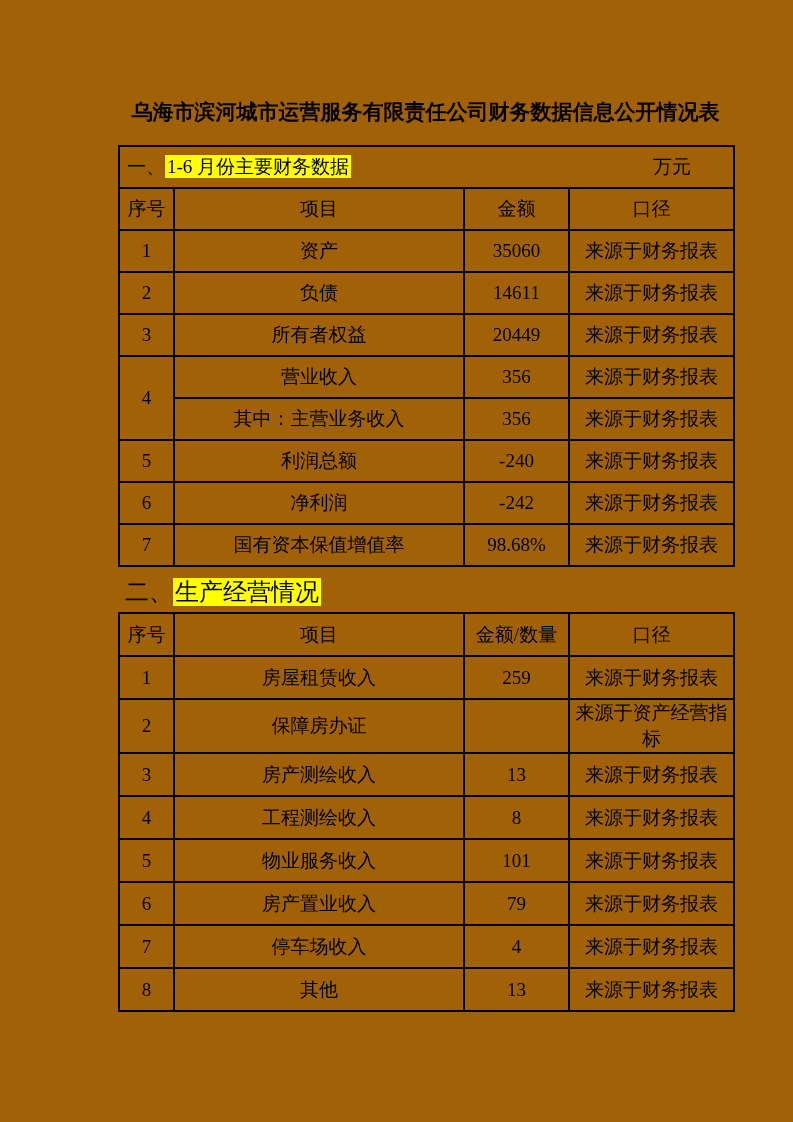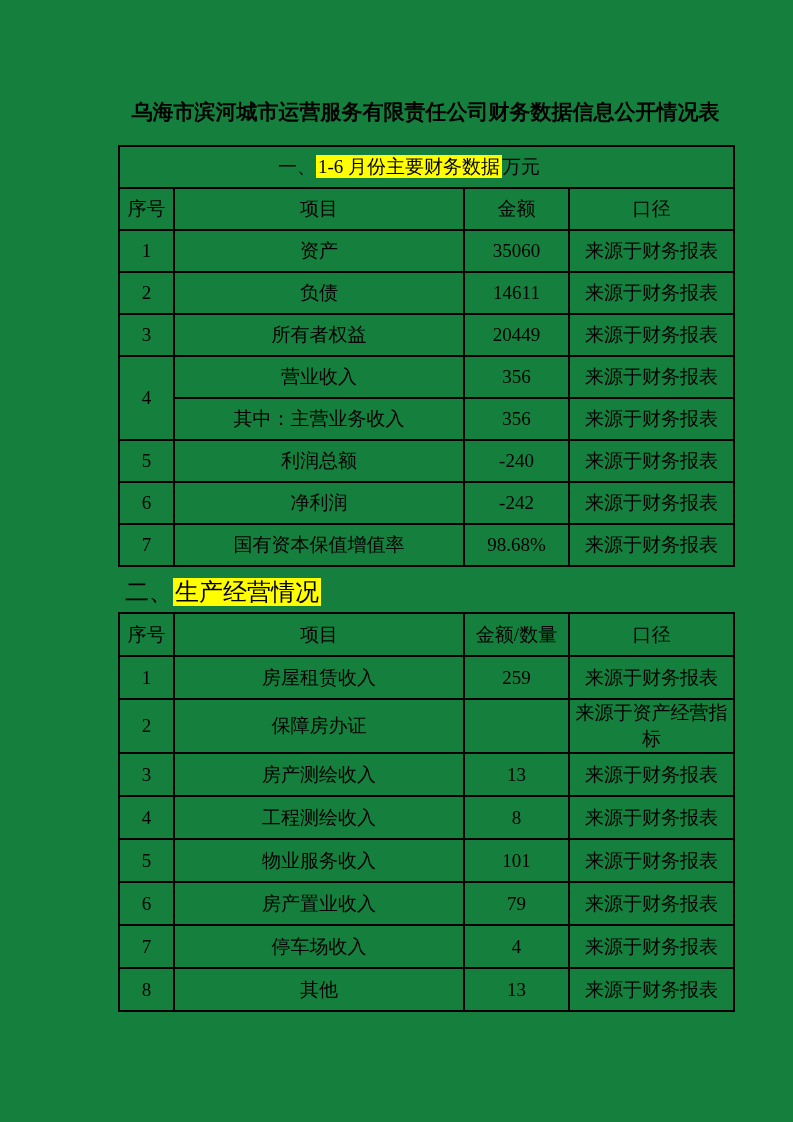--- a/index.html
+++ b/index.html
@@ -1,19 +1,19 @@
 <!DOCTYPE html>
 <html><head>
 <meta charset="utf-8">
 <style>
   html,body{margin:0;padding:0;background:#888;}
   .page{
     position:relative;
     width:793px;height:1122px;
-    background:#15803d;
+    background:#a16207;
     margin:0 auto;
     overflow:hidden;
     font-family:"Liberation Serif","DejaVu Serif",serif;
     color:#000;
   }
   .content{
     position:absolute;
     left:118px;top:98px;width:615px;
   }
   .doc-title{
@@ -37,21 +37,21 @@
     font-weight:normal;
     padding:0;
     overflow:hidden;
   }
   .t1 td,.t1 th{height:40px;}
   .t2 td,.t2 th{height:41px;}
   .t1 th{font-weight:bold;}
   .caption-row td{height:40px;}
   .caption-flex{
     display:flex;
-    justify-content:center;
+    justify-content:space-between;
     align-items:center;
   }
   .caption-left{padding-left:7px;white-space:nowrap;}
   .unit{margin-right:42px;white-space:nowrap;}
   mark.hl{background:#ffff00;color:#000;padding:1px 2px;}
   td.left-cell{text-align:left;padding-left:14px;}
   td.small-text{font-size:15px;}
   .section-heading{
     margin:13px 0 8px 0;
     padding-left:7px;

